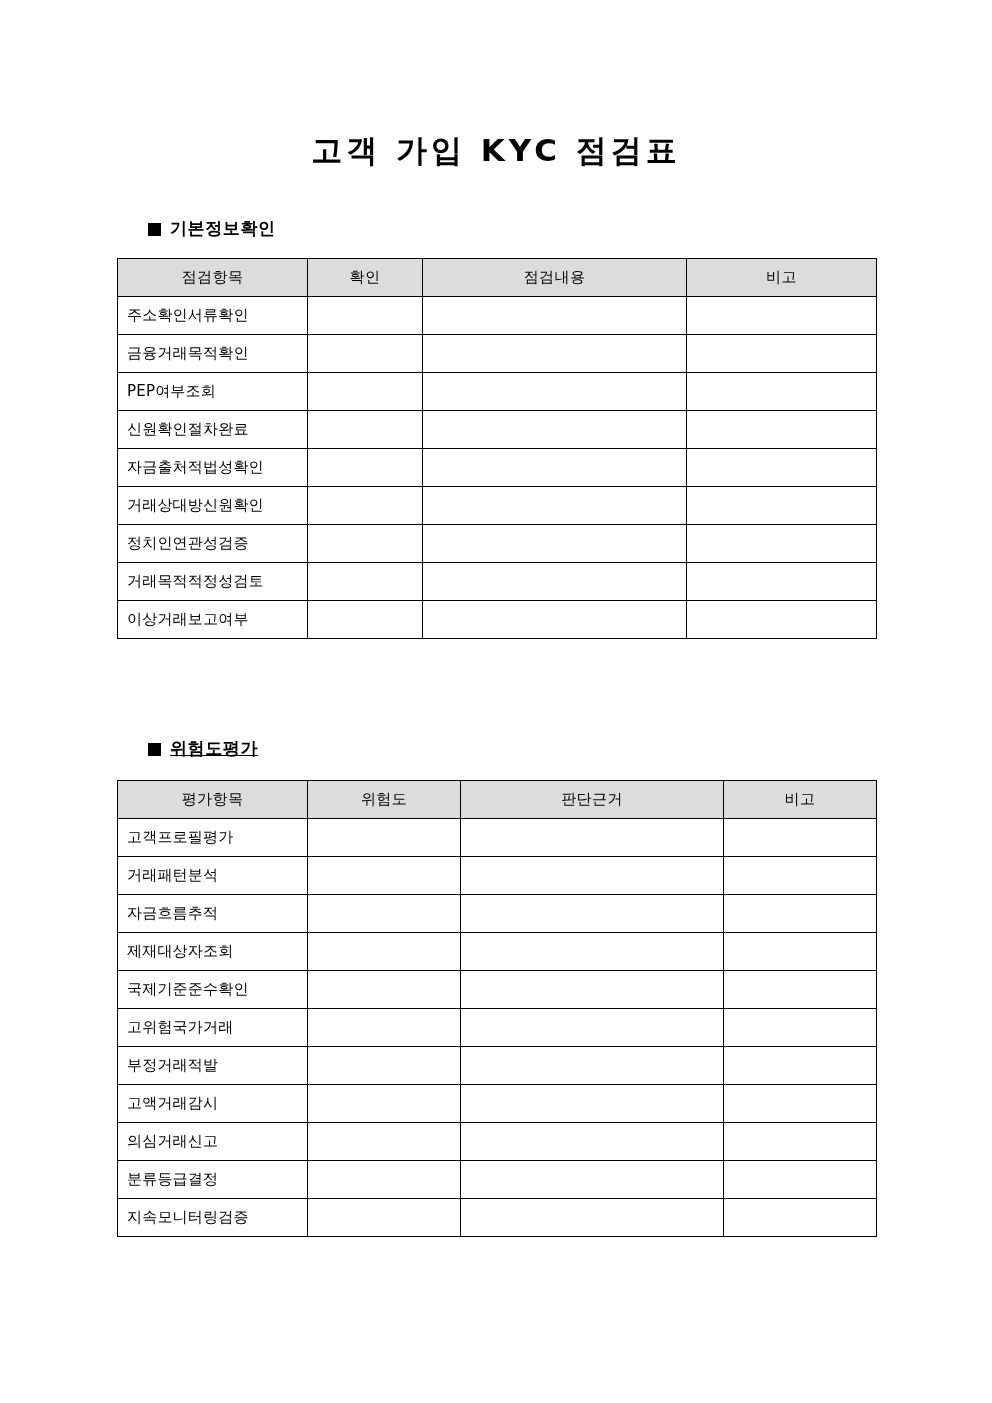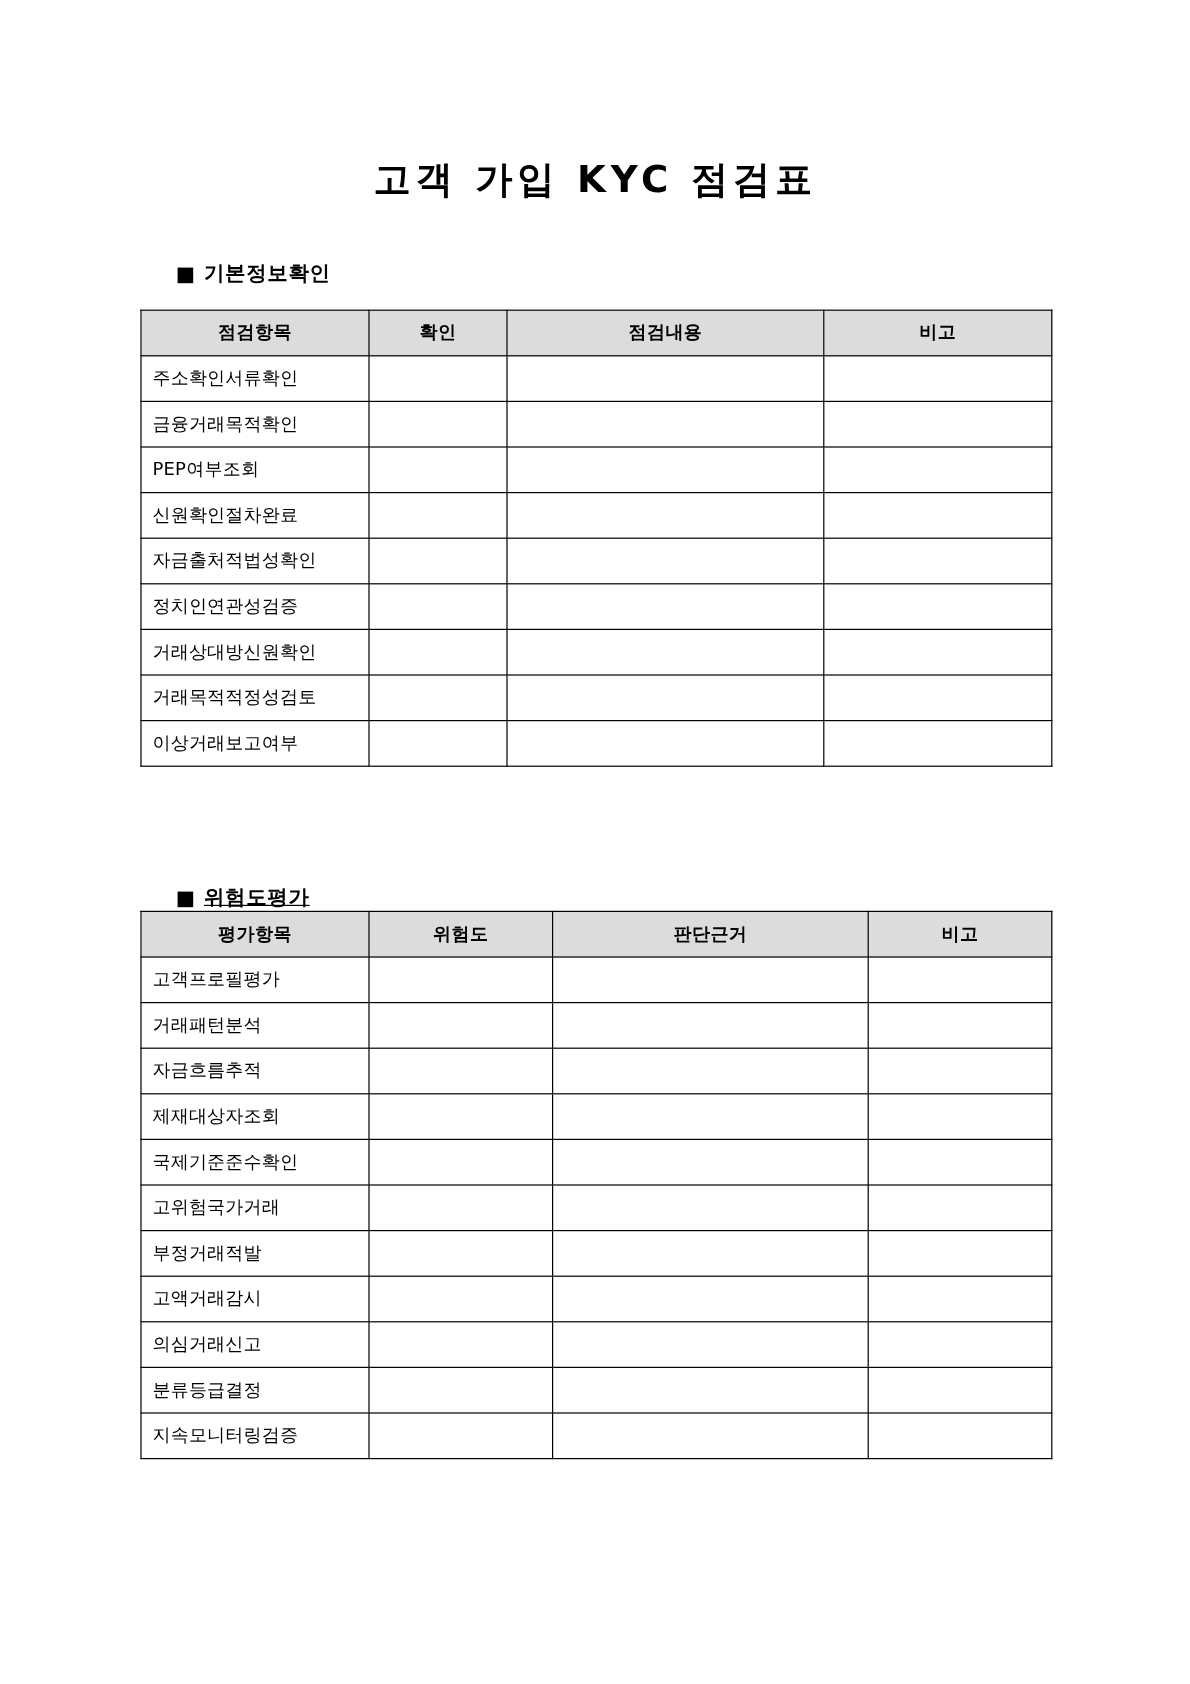--- a/index.html
+++ b/index.html
@@ -86,33 +86,32 @@
     box-sizing: border-box;
     font-weight: normal;
     font-size: 15px;
     vertical-align: middle;
   }
   table.kyc-table thead th {
     background: #dcdcdc;
     text-align: center;
     font-size: 15px;
     letter-spacing: 0.4px;
-    font-weight: bold;
   }
   table.kyc-table tbody td.item-cell {
     text-align: left;
     padding-left: 9px;
     letter-spacing: 0.2px;
   }
   table.kyc-table tbody td.blank-cell {
     text-align: center;
   }
 
   #table-basic { top: 258px; }
-  #table-risk  { top: 759px; padding-left: 41px; }
+  #table-risk  { top: 780px; padding-left: 41px; }
 
   
   #table-basic col.c1 { width: 190px; }
   #table-basic col.c2 { width: 115px; }
   #table-basic col.c3 { width: 264px; }
   #table-basic col.c4 { width: 190px; }
 
   
   #table-risk col.c1 { width: 190px; }
   #table-risk col.c2 { width: 153px; }
@@ -171,27 +170,27 @@
         <td class="blank-cell"></td>
         <td class="blank-cell"></td>
       </tr>
       <tr>
         <td class="item-cell">자금출처적법성확인</td>
         <td class="blank-cell"></td>
         <td class="blank-cell"></td>
         <td class="blank-cell"></td>
       </tr>
       <tr>
+        <td class="item-cell">거래상대방신원확인</td>
+        <td class="blank-cell"></td>
+        <td class="blank-cell"></td>
+        <td class="blank-cell"></td>
+      </tr>
+      <tr>
         <td class="item-cell">정치인연관성검증</td>
-        <td class="blank-cell"></td>
-        <td class="blank-cell"></td>
-        <td class="blank-cell"></td>
-      </tr>
-      <tr>
-        <td class="item-cell">거래상대방신원확인</td>
         <td class="blank-cell"></td>
         <td class="blank-cell"></td>
         <td class="blank-cell"></td>
       </tr>
       <tr>
         <td class="item-cell">거래목적적정성검토</td>
         <td class="blank-cell"></td>
         <td class="blank-cell"></td>
         <td class="blank-cell"></td>
       </tr>

